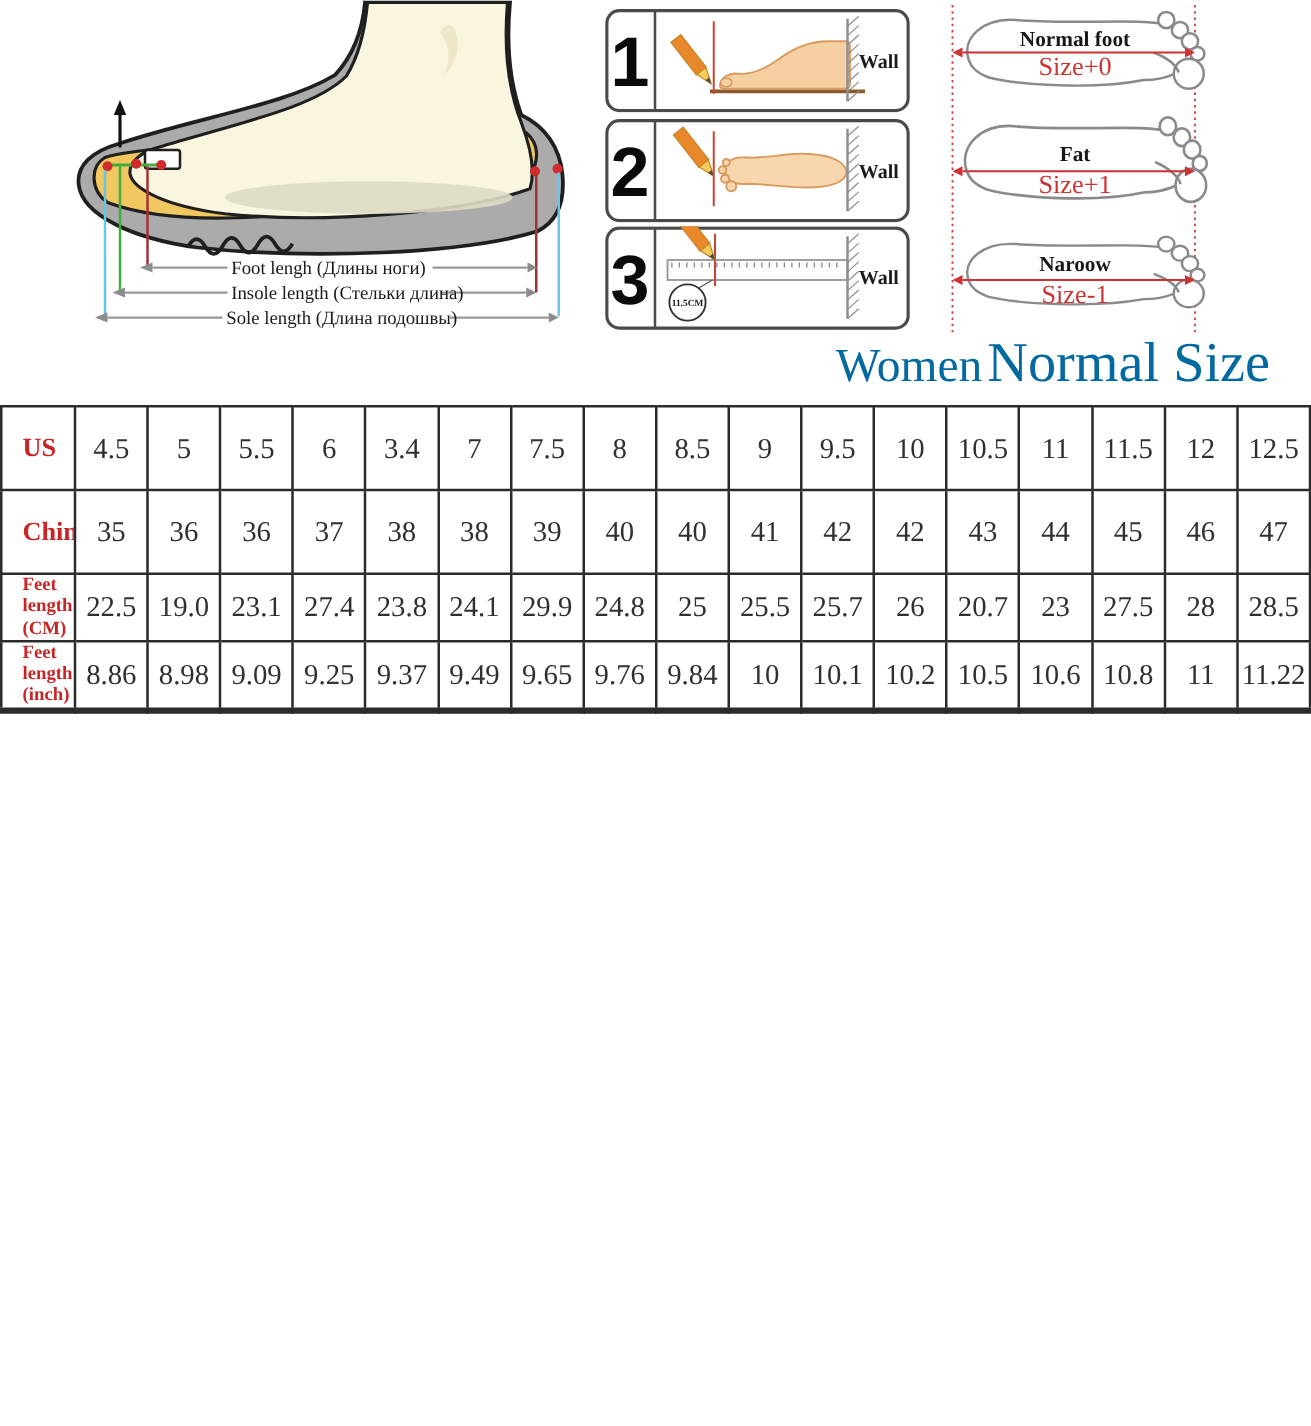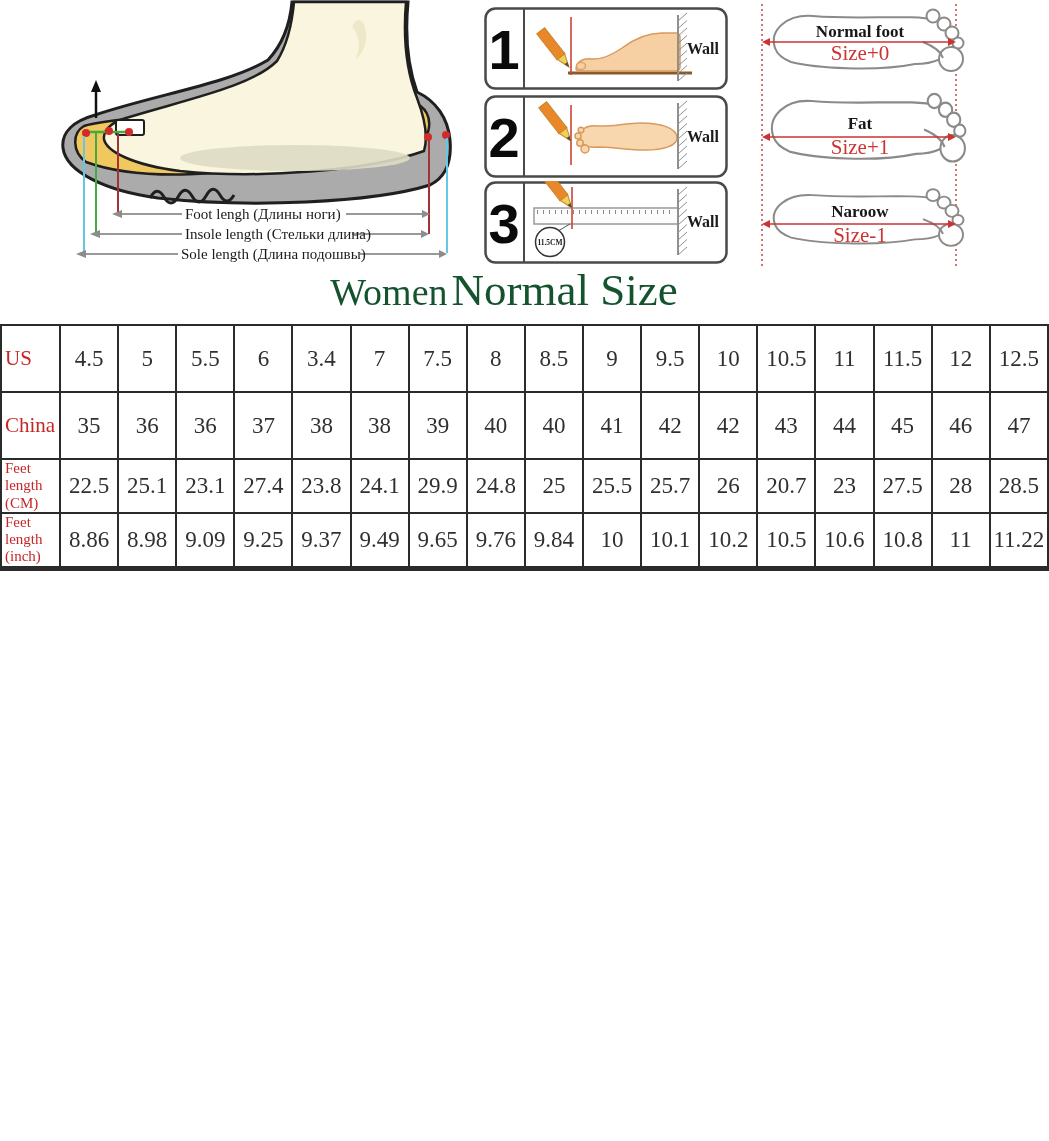--- a/index.html
+++ b/index.html
@@ -4,28 +4,28 @@
 <style>
   html,body{margin:0;padding:0;background:#fff}
   .canvas{position:relative;width:1049px;height:1141px;background:#ffffff;overflow:hidden;
           font-family:"Liberation Serif",serif}
   .canvas svg{position:absolute}
   svg text{font-family:"Liberation Serif",serif}
   .shoe-svg{left:0;top:0}
   .step-svg{left:484px}
   #step1{top:7px}#step2{top:95px}#step3{top:181px}
   .feet-svg{left:757px;top:4px}
-  .title{position:absolute;top:264px;left:4px;width:1000px;text-align:center;color:#14532d;white-space:nowrap}
+  .title{position:absolute;top:264px;left:16px;width:1000px;text-align:right;color:#0369a1;white-space:nowrap}
   .title .t1{font-size:38px}
   .title .t2{font-size:45px}
   .sizetable{position:absolute;top:324px;left:0;width:1049px;border-collapse:collapse;
              table-layout:fixed;background:#fff;border-bottom:5px solid #2b2b2b}
   .sizetable td,.sizetable th{border:2px solid #2b2b2b;text-align:center;color:#303030;
              font-size:23px;padding:0;font-weight:normal;overflow:hidden}
-  .sizetable th{color:#c62626;text-align:left;padding-left:3px;font-weight:normal;font-size:21px}
+  .sizetable th{color:#c62626;text-align:left;padding-left:16px;font-weight:bold;font-size:21px}
   .sizetable tr.big{height:67px}
   .sizetable tr.small{height:52px}
   .sizetable tr.small th{font-size:15px;line-height:1.15}
   col.hdrcol{width:59px}
   .step-num{font-family:"Liberation Sans",sans-serif;font-weight:bold;font-size:56px;fill:#0a0a0a}
   .wall-txt{font-size:16px;font-weight:bold;fill:#1b1b1b}
   .diag-label{font-size:15px;fill:#1a1a1a}
   .foot-name{font-size:17px;font-weight:bold;fill:#171717}
   .foot-size{font-size:21px;fill:#cc3333}
 </style>
@@ -230,21 +230,21 @@
         <td>42</td>
         <td>43</td>
         <td>44</td>
         <td>45</td>
         <td>46</td>
         <td>47</td>
       </tr>
       <tr class="small">
         <th>Feet length (CM)</th>
         <td>22.5</td>
-        <td>25.1</td>
+        <td>19.0</td>
         <td>23.1</td>
         <td>27.4</td>
         <td>23.8</td>
         <td>24.1</td>
         <td>29.9</td>
         <td>24.8</td>
         <td>25</td>
         <td>25.5</td>
         <td>25.7</td>
         <td>26</td>

